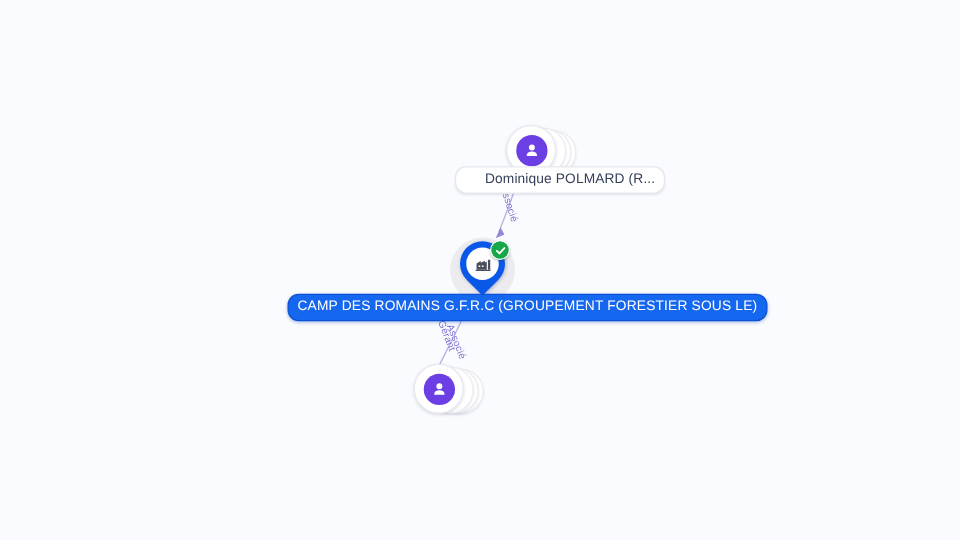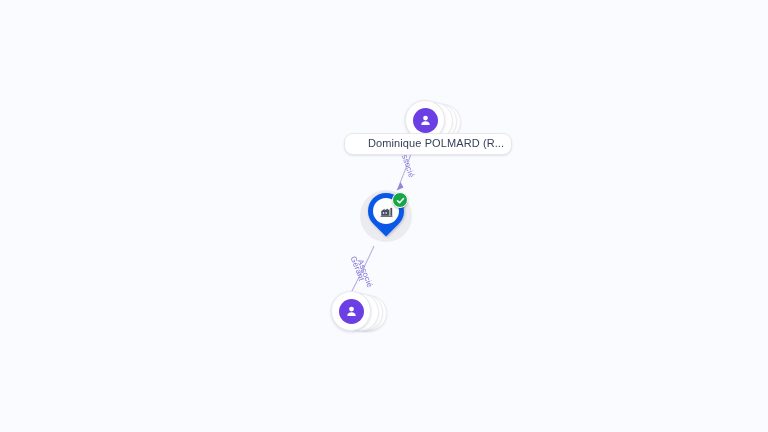--- a/index.html
+++ b/index.html
@@ -167,39 +167,40 @@
     <div class="stack-card stack-c1"></div>
     <div class="avatar-disc">
       <div class="avatar-circle">
         <svg width="15" height="15" viewBox="0 0 24 24" fill="#ffffff">
           <circle cx="12" cy="8" r="3.8"></circle>
           <path d="M12 13.2c-4 0-6.6 2.2-6.6 4.6v1.2h13.2v-1.2c0-2.4-2.6-4.6-6.6-4.6z"></path>
         </svg>
       </div>
     </div>
   </div>
-  <div class="node-label" style="left:344px; top:133px;padding-left:23px;">Dominique POLMARD (R...</div>
+  <div class="node-label" style="left:364px; top:133px;padding-left:23px;">Dominique POLMARD (R...</div>
 
   <div class="node company-node" style="left:360px; top:190px;">
     <div class="pin-halo"></div>
     <div class="pin-shape"></div>
     <div class="pin-inner">
       <svg width="15" height="15" viewBox="0 0 24 24" fill="#4a4f5e">
         <path d="M2.5 20.5h19v-1.6h-19z"></path>
         <path d="M3.6 18.9V11l5.4-3.3v2.2l5.1-2.6v2.3l2.6-1.3v10.6z" fill="#4a4f5e"></path>
         <path d="M18.2 18.9V6.2h2.9v12.7z" fill="#4a4f5e"></path>
         <path d="M6.2 13.3h2.1v2.1H6.2zM10.4 13.3h2.1v2.1h-2.1z" fill="#ffffff"></path>
       </svg>
     </div>
     <div class="verified-badge">
       <svg width="9" height="9" viewBox="0 0 24 24" fill="none" stroke="#ffffff" stroke-width="4" stroke-linecap="round" stroke-linejoin="round">
         <polyline points="4,12.5 9.5,18 20,6.5"></polyline>
       </svg>
     </div>
   </div>
+  <div class="node-label selected" style="left:230px; top:235px;">CAMP DES ROMAINS G.F.R.C (GROUPEMENT FORESTIER SOUS LE)</div>
 
   <div class="node person-node" style="left:330px; top:290px;">
     <div class="stack-card stack-c3"></div>
     <div class="stack-card stack-c2"></div>
     <div class="stack-card stack-c1"></div>
     <div class="avatar-disc">
       <div class="avatar-circle">
         <svg width="15" height="15" viewBox="0 0 24 24" fill="#ffffff">
           <circle cx="12" cy="8" r="3.8"></circle>
           <path d="M12 13.2c-4 0-6.6 2.2-6.6 4.6v1.2h13.2v-1.2c0-2.4-2.6-4.6-6.6-4.6z"></path>

